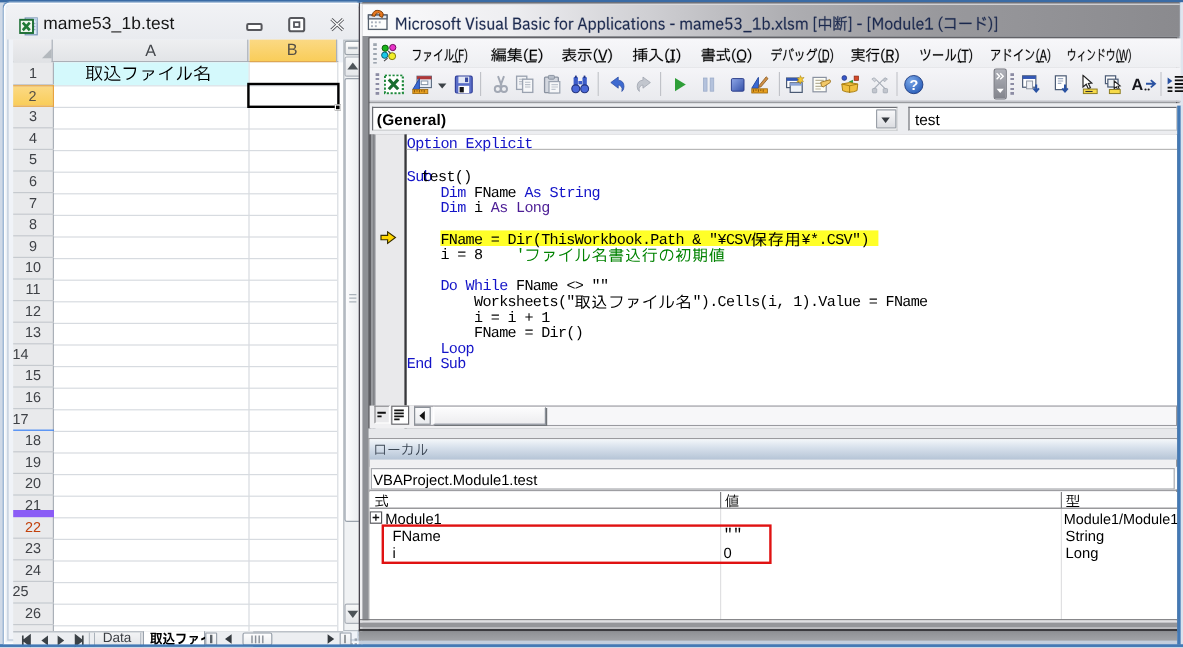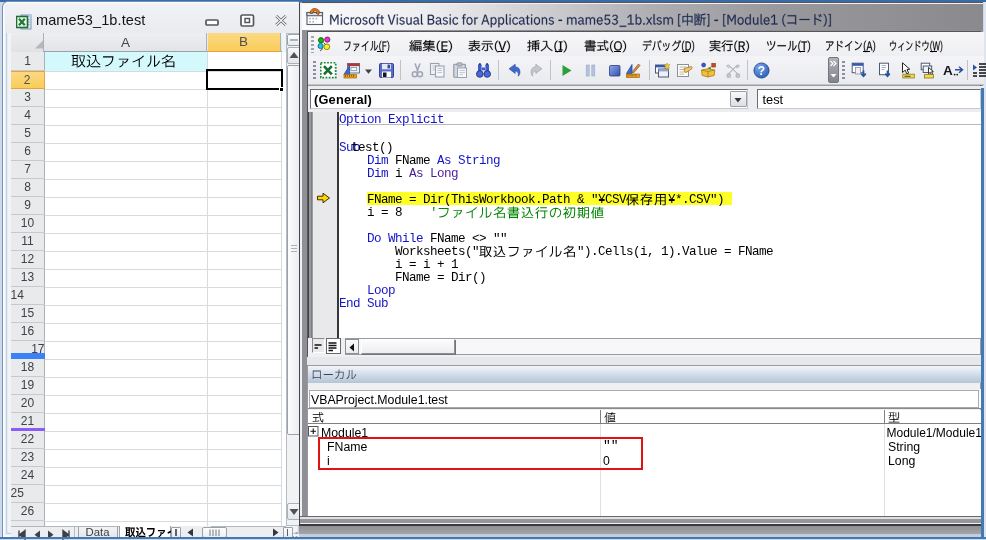--- a/index.html
+++ b/index.html
@@ -70,26 +70,26 @@
 <div style="position:absolute;left:10.5px;top:160.5px;width:34px;height:18.0px;border-bottom:1px solid #c6cacf;background:transparent;color:#3e4146;font-size:12px;text-align:center;line-height:17px">7</div>
 <div style="position:absolute;left:10.5px;top:178.5px;width:34px;height:18.0px;border-bottom:1px solid #c6cacf;background:transparent;color:#3e4146;font-size:12px;text-align:center;line-height:17px">8</div>
 <div style="position:absolute;left:10.5px;top:196.5px;width:34px;height:18.0px;border-bottom:1px solid #c6cacf;background:transparent;color:#3e4146;font-size:12px;text-align:center;line-height:17px">9</div>
 <div style="position:absolute;left:10.5px;top:214.5px;width:34px;height:18.0px;border-bottom:1px solid #c6cacf;background:transparent;color:#3e4146;font-size:12px;text-align:center;line-height:17px">10</div>
 <div style="position:absolute;left:10.5px;top:232.5px;width:34px;height:18.0px;border-bottom:1px solid #c6cacf;background:transparent;color:#3e4146;font-size:12px;text-align:center;line-height:17px">11</div>
 <div style="position:absolute;left:10.5px;top:250.5px;width:34px;height:18.0px;border-bottom:1px solid #c6cacf;background:transparent;color:#3e4146;font-size:12px;text-align:center;line-height:17px">12</div>
 <div style="position:absolute;left:10.5px;top:268.5px;width:34px;height:18.0px;border-bottom:1px solid #c6cacf;background:transparent;color:#3e4146;font-size:12px;text-align:center;line-height:17px">13</div>
 <div style="position:absolute;left:10.5px;top:286.5px;width:34px;height:18.0px;border-bottom:1px solid #c6cacf;background:transparent;color:#3e4146;font-size:12px;line-height:17px">14</div>
 <div style="position:absolute;left:10.5px;top:304.5px;width:34px;height:18.0px;border-bottom:1px solid #c6cacf;background:transparent;color:#3e4146;font-size:12px;text-align:center;line-height:17px">15</div>
 <div style="position:absolute;left:10.5px;top:322.5px;width:34px;height:18.0px;border-bottom:1px solid #c6cacf;background:transparent;color:#3e4146;font-size:12px;text-align:center;line-height:17px">16</div>
-<div style="position:absolute;left:10.5px;top:340.5px;width:34px;height:18.0px;border-bottom:6px solid #3b82f6;background:transparent;color:#3e4146;font-size:12px;text-align:right;line-height:17px">17</div>
+<div style="position:absolute;left:10.5px;top:340.5px;width:34px;height:18.0px;border-bottom:1px solid #3b82f6;background:transparent;color:#3e4146;font-size:12px;text-align:left;line-height:17px">17</div>
 <div style="position:absolute;left:10.5px;top:358.5px;width:34px;height:18.0px;border-bottom:1px solid #c6cacf;background:transparent;color:#3e4146;font-size:12px;text-align:center;line-height:17px">18</div>
 <div style="position:absolute;left:10.5px;top:376.5px;width:34px;height:18.0px;border-bottom:1px solid #c6cacf;background:transparent;color:#3e4146;font-size:12px;text-align:center;line-height:17px">19</div>
 <div style="position:absolute;left:10.5px;top:394.5px;width:34px;height:18.0px;border-bottom:1px solid #c6cacf;background:transparent;color:#3e4146;font-size:12px;text-align:center;line-height:17px">20</div>
-<div style="position:absolute;left:10.5px;top:412.5px;width:34px;height:18.0px;border-bottom:3px solid #8b5cf6;background:transparent;color:#3e4146;font-size:12px;text-align:center;line-height:17px">21</div>
-<div style="position:absolute;left:10.5px;top:430.5px;width:34px;height:18.0px;border-bottom:1px solid #c6cacf;background:transparent;color:#404040;font-size:12px;text-align:center;line-height:17px">22</div>
+<div style="position:absolute;left:10.5px;top:412.5px;width:34px;height:18.0px;border-bottom:6px solid #8b5cf6;background:transparent;color:#3e4146;font-size:12px;text-align:center;line-height:17px">21</div>
+<div style="position:absolute;left:10.5px;top:430.5px;width:34px;height:18.0px;border-bottom:1px solid #c6cacf;background:transparent;color:#c2410c;font-size:12px;text-align:center;line-height:17px">22</div>
 <div style="position:absolute;left:10.5px;top:448.5px;width:34px;height:18.0px;border-bottom:1px solid #c6cacf;background:transparent;color:#3e4146;font-size:12px;text-align:center;line-height:17px">23</div>
 <div style="position:absolute;left:10.5px;top:466.5px;width:34px;height:18.0px;border-bottom:1px solid #c6cacf;background:transparent;color:#3e4146;font-size:12px;text-align:center;line-height:17px">24</div>
 <div style="position:absolute;left:10.5px;top:484.5px;width:34px;height:18.0px;border-bottom:1px solid #c6cacf;background:transparent;color:#3e4146;font-size:12px;text-align:left;line-height:17px">25</div>
 <div style="position:absolute;left:10.5px;top:502.5px;width:34px;height:18.0px;border-bottom:1px solid #c6cacf;background:transparent;color:#3e4146;font-size:12px;text-align:center;line-height:17px">26</div>
 <div style="position:absolute;left:207px;top:52px;width:1px;height:473.5px;background:#d7dbe0"></div>
 <div style="position:absolute;left:280.5px;top:52px;width:1px;height:473.5px;background:#d7dbe0"></div>
 <div style="position:absolute;left:45px;top:52px;width:162px;height:18.5px;background:#d4f9fc"></div>
 <svg style="position:absolute;left:70.5px;top:52.0px" width="105.0" height="18.7" viewBox="0 0 99.4 18.7" preserveAspectRatio="none">
     <path transform="translate(0,14.5)" d="M6.9 -10.6H6.3V1.1H5.4V-1.8Q3.3 -1.2 0.8 -0.7L0.5 -1.5Q1.2 -1.6 1.6 -1.7V-10.6H0.7V-11.4H6.9ZM13.6 0.0 13.1 0.9Q11.5 -0.6 10.4 -2.3Q9.1 -0.6 7.1 0.9L6.6 0.0Q8.6 -1.4 9.9 -3.1Q9.1 -4.5 8.6 -6.1Q8.1 -7.7 7.8 -9.6L8.7 -9.8Q9.0 -8.1 9.4 -6.6Q9.8 -5.2 10.4 -4.0Q11.2 -5.3 11.6 -6.8Q12.0 -8.3 12.2 -10.2H7.4V-11.0H13.1V-10.4Q12.9 -8.2 12.4 -6.4Q11.9 -4.6 10.9 -3.1Q12.0 -1.4 13.6 0.0ZM2.5 -8.4H5.4V-10.6H2.5ZM5.4 -7.6H2.5V-5.3H5.4ZM2.5 -1.9Q4.0 -2.2 5.4 -2.6V-4.6H2.5Z M18.2 -8.2Q16.7 -10.0 15.3 -11.1L16.0 -11.7Q17.4 -10.5 18.8 -8.8ZM18.9 -2.1Q20.3 -3.2 21.2 -4.2Q22.0 -5.2 22.4 -6.4Q22.8 -7.6 22.8 -9.2V-10.5H20.3V-11.4H23.8V-9.2Q23.8 -7.6 24.2 -6.5Q24.6 -5.3 25.5 -4.3Q26.3 -3.4 27.8 -2.2L27.2 -1.4Q26.0 -2.4 25.2 -3.3Q24.4 -4.2 23.9 -5.2Q23.5 -6.1 23.4 -7.3H23.3Q23.2 -5.6 22.3 -4.2Q21.3 -2.8 19.5 -1.4ZM27.9 -0.2 27.7 0.7H21.0Q19.9 0.7 19.2 0.4Q18.4 0.1 18.0 -0.4Q17.5 -0.9 17.5 -1.6H17.4Q17.3 -0.8 16.8 -0.1Q16.2 0.5 15.1 0.9L14.8 0.1Q15.9 -0.4 16.4 -1.0Q16.9 -1.7 16.9 -2.7V-5.9H14.9V-6.7H17.9V-2.7Q17.9 -1.5 18.7 -0.8Q19.6 -0.2 21.0 -0.2Z M30.3 -10.2H40.2Q40.2 -7.3 39.4 -5.3Q38.7 -3.3 37.0 -1.9Q35.4 -0.6 32.8 0.1L32.4 -0.9Q34.7 -1.5 36.1 -2.6Q37.5 -3.7 38.2 -5.3Q38.9 -6.9 39.1 -9.1H30.3Z M50.2 -3.9Q51.3 -4.5 52.1 -5.2Q52.9 -6.0 53.2 -6.9H45.2V-7.8H54.3V-7.0Q53.9 -5.8 53.0 -4.8Q52.0 -3.8 50.7 -3.1ZM45.7 0.0Q46.9 -0.4 47.5 -1.0Q48.2 -1.5 48.5 -2.2Q48.8 -2.9 48.8 -3.9V-5.7H49.8V-3.8Q49.8 -2.1 49.0 -1.0Q48.1 0.1 46.2 0.9Z M69.1 -10.3Q67.4 -8.5 65.1 -7.0V0.4H64.1V-6.4Q61.6 -4.9 58.6 -3.9L58.2 -4.8Q61.1 -5.8 63.8 -7.4Q66.5 -9.0 68.4 -11.0Z M84.2 -5.6Q83.6 -3.5 82.3 -2.0Q81.1 -0.5 79.5 0.2H78.6V-11.0H79.6V-1.0Q82.1 -2.3 83.4 -6.1ZM75.1 -10.9H76.1V-6.6Q76.1 -4.0 75.3 -2.4Q74.5 -0.8 72.9 0.4L72.2 -0.5Q73.7 -1.5 74.4 -2.9Q75.1 -4.3 75.1 -6.6Z M97.9 -5.1V1.1H96.9V0.2H90.3V1.1H89.4V-3.8Q87.8 -3.2 86.2 -2.7L85.9 -3.5Q88.8 -4.4 91.1 -5.7Q90.1 -6.8 89.1 -7.6L89.8 -8.1Q90.9 -7.3 91.9 -6.1Q94.2 -7.6 95.5 -9.7H90.6Q88.8 -8.0 86.3 -7.0L85.8 -7.8Q89.6 -9.2 91.3 -11.9L92.1 -11.5Q91.8 -11.0 91.3 -10.5H96.6V-9.8Q95.1 -7.0 91.9 -5.1ZM90.3 -0.7H96.9V-4.3H90.3L90.3 -4.2Z" fill="#000"></path>
   </svg>

